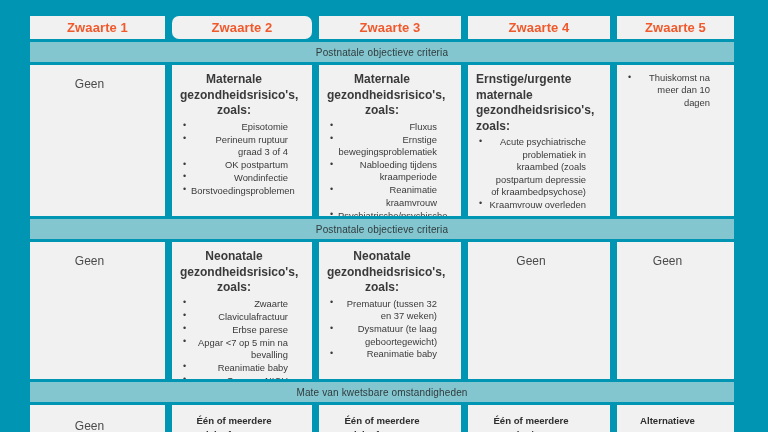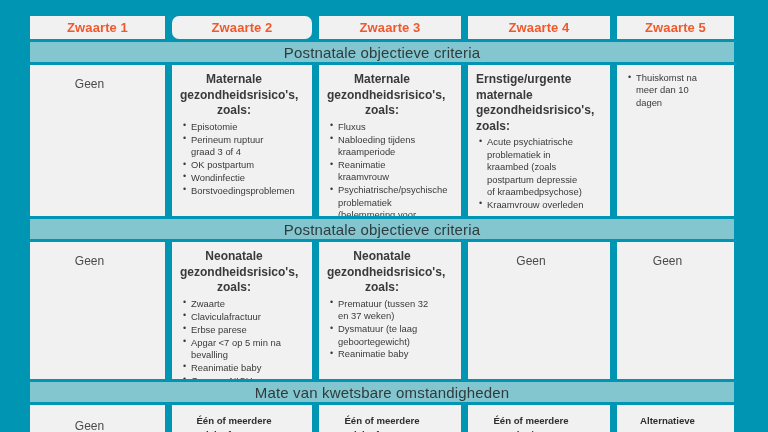--- a/index.html
+++ b/index.html
@@ -57,21 +57,21 @@
   }
 
   
   .band {
     flex: 0 0 20px;
     height: 20px;
     background: #84c6cf;
     display: flex;
     align-items: center;
     justify-content: center;
-    font-size: 15px;
+    font-size: 10px;
     color: #2f3b3d;
     letter-spacing: 0.15px;
   }
   .band-spacer {
     flex: 0 0 3px;
     background: #0095b3;
   }
 
   
   .content-row {
@@ -129,20 +129,21 @@
   ul.items {
     margin: 0;
     padding: 0 0 0 11px;
     list-style: none;
   }
   ul.items li {
     position: relative;
     margin: 0 0 0.5px 0;
     padding-left: 0;
     line-height: 1.32;
+    text-align: right;
   }
   ul.items li::before {
     content: "\2022";
     position: absolute;
     left: -8px;
     top: -0.5px;
     font-size: 9px;
     color: #3a3a3a;
   }
 
@@ -201,20 +202,21 @@
           <li>Wondinfectie</li>
           <li>Borstvoedingsproblemen</li>
         </ul>
       </div>
       <div class="divider"></div>
 
       <div class="cell c3">
         <div class="cell-title">Maternale gezondheidsrisico's, zoals:</div>
         <ul class="items">
           <li>Fluxus</li>
+          <li>Ernstige bewegingsproblematiek</li>
           <li>Nabloeding tijdens kraamperiode</li>
           <li>Reanimatie kraamvrouw</li>
           <li>Psychiatrische/psychische problematiek (belemmering voor moeder/kind binding)</li>
         </ul>
       </div>
       <div class="divider"></div>
 
       <div class="cell c4">
         <div class="cell-title left">Ernstige/urgente maternale gezondheidsrisico's, zoals:</div>
         <ul class="items">

